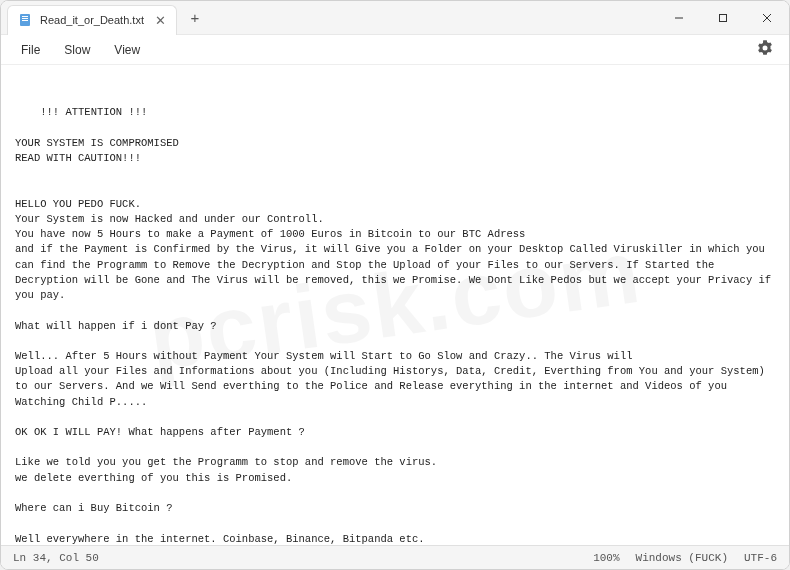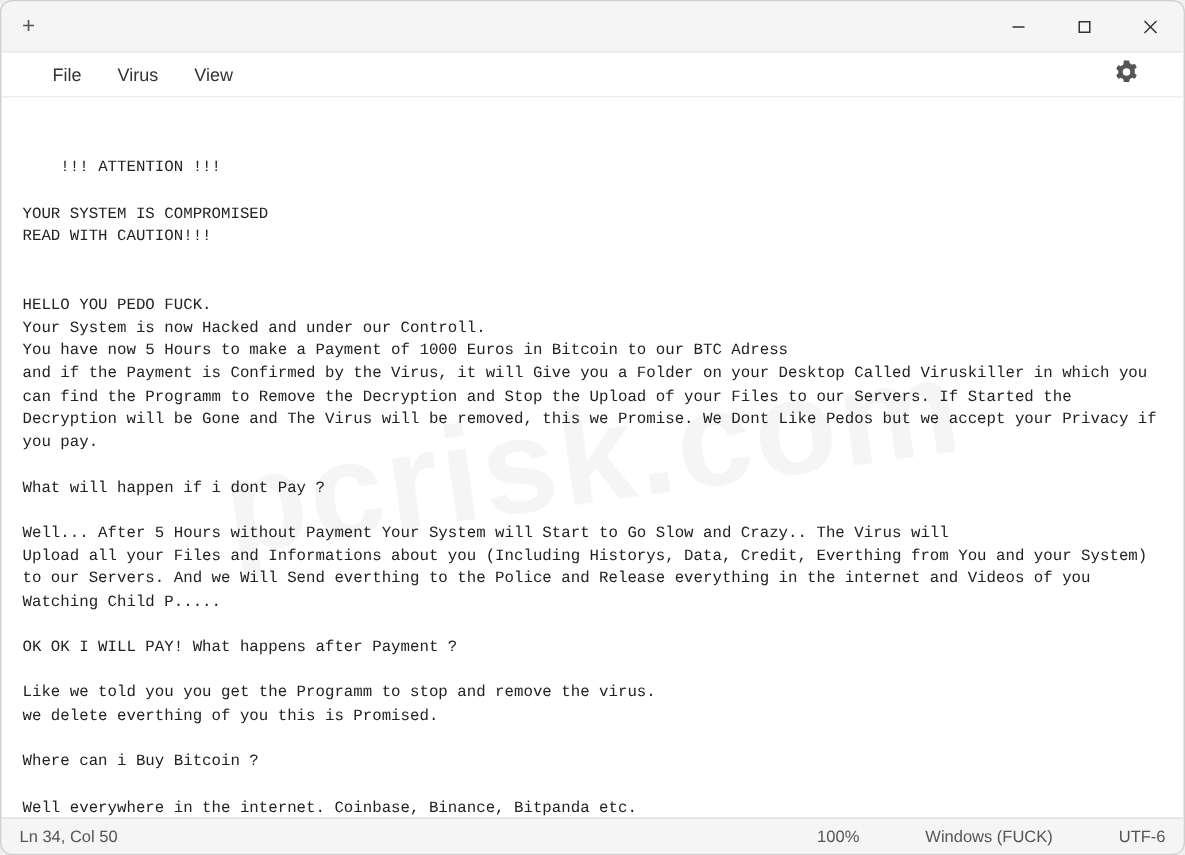--- a/index.html
+++ b/index.html
@@ -72,21 +72,21 @@
       display: flex;
       align-items: center;
       justify-content: center;
       color: #333;
       font-size: 12px;
     }
     .menubar {
       display: flex;
       align-items: center;
       height: 30px;
-      padding: 0 24px;
+      padding: 0 10px;
       border-bottom: 1px solid #eee;
       font-size: 12px;
       color: #333;
       gap: 4px;
     }
     .menu-item { padding: 4px 10px; border-radius: 4px; }
     .menu-spacer { flex: 1; }
     .gear { color: #555; padding: 4px 6px; }
     .content {
       flex: 1;
@@ -113,30 +113,43 @@
     }
     .statusbar {
       display: flex;
       align-items: center;
       height: 24px;
       background: #f5f5f5;
       border-top: 1px solid #e0e0e0;
       font-size: 11px;
       color: #555;
       padding: 4px 12px;
+      font-family: Liberation Mono, monospace;
     }
     .status-left { }
-    .status-right { margin-left: auto; display: flex; gap: 44px; }
+    .status-right { margin-left: auto; display: flex; gap: 16px; }
   </style>
 </head>
 <body>
 
 <div class="window">
 
   <div class="titlebar">
+    <div class="tab">
+      <span class="tab-icon">
+        <svg width="14" height="14" viewBox="0 0 14 14">
+            <rect x="2" y="1" width="10" height="12" fill="#5aa0e0" rx="1"></rect>
+            <rect x="4" y="3" width="6" height="1" fill="#fff"></rect>
+            <rect x="4" y="5" width="6" height="1" fill="#fff"></rect>
+            <rect x="4" y="7" width="6" height="1" fill="#fff"></rect>
+          </svg>
+      </span>
+      <span class="tab-title">Read_it_or_Death.txt</span>
+      <span class="tab-close">✕</span>
+    </div>
     <div class="new-tab">+</div>
     <div class="win-controls">
       <div class="win-btn">
         <svg width="10" height="10" viewBox="0 0 10 10">
             <line x1="1" y1="5" x2="9" y2="5" stroke="#333" stroke-width="1"></line>
           </svg>
       </div>
       <div class="win-btn">
         <svg width="10" height="10" viewBox="0 0 10 10">
             <rect x="1.5" y="1.5" width="7" height="7" fill="none" stroke="#333" stroke-width="1"></rect>
@@ -146,21 +159,21 @@
         <svg width="10" height="10" viewBox="0 0 10 10">
             <line x1="1" y1="1" x2="9" y2="9" stroke="#333" stroke-width="1"></line>
             <line x1="9" y1="1" x2="1" y2="9" stroke="#333" stroke-width="1"></line>
           </svg>
       </div>
     </div>
   </div>
 
   <div class="menubar">
     <div class="menu-item">File</div>
-    <div class="menu-item">Virus</div>
+    <div class="menu-item">Slow</div>
     <div class="menu-item">View</div>
     <div class="menu-spacer"></div>
     <div class="gear">
       <svg width="16" height="16" viewBox="0 0 16 16">
           <path fill="#555" d="M8 10.5A2.5 2.5 0 1 0 8 5.5a2.5 2.5 0 0 0 0 5zm5.5-2.5c0 .3 0 .6-.1.9l1.5 1.2-1.4 2.4-1.8-.6c-.5.4-1 .7-1.6.9l-.3 1.9H6.2l-.3-1.9c-.6-.2-1.1-.5-1.6-.9l-1.8.6-1.4-2.4 1.5-1.2c-.1-.3-.1-.6-.1-.9s0-.6.1-.9L1.1 5.9l1.4-2.4 1.8.6c.5-.4 1-.7 1.6-.9L6.2.3h3.6l.3 1.9c.6.2 1.1.5 1.6.9l1.8-.6 1.4 2.4-1.5 1.2c.1.3.1.6.1.9z"></path>
         </svg>
     </div>
   </div>
 
   <div class="content">

